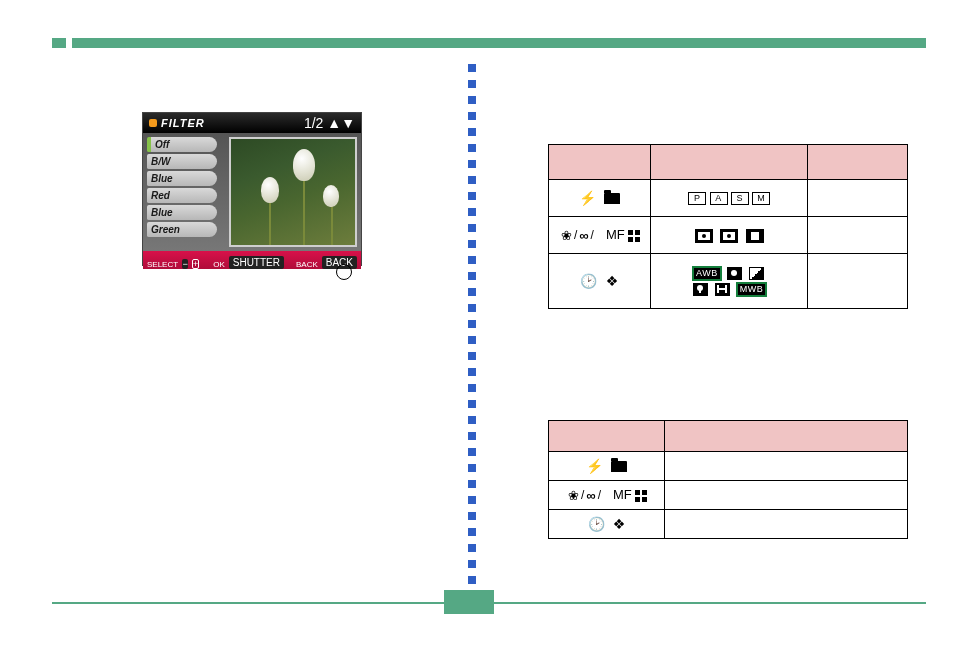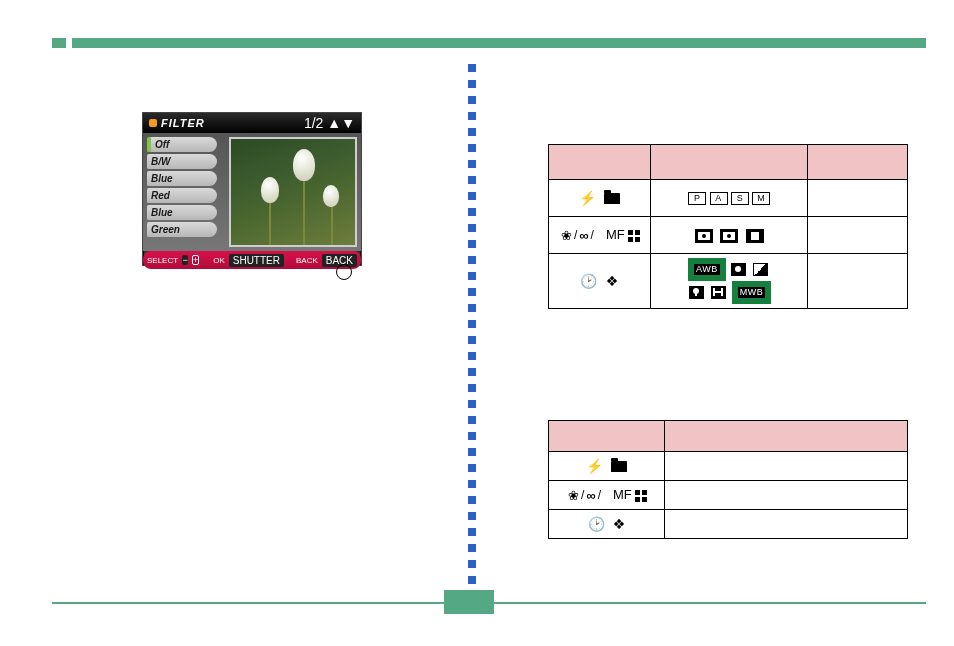--- a/index.html
+++ b/index.html
@@ -122,26 +122,25 @@
   }
   .stem {
     position:absolute;
     width:2px;
     background:#7a8a3a;
   }
   .lcd-footer {
     height: 18px;
     background: linear-gradient(#d8114a,#b00c3a);
     display:flex;
-    align-items:center;
+    align-items:flex-end;
     font-size:8px;
     color:#fff;
     padding: 0 4px;
     gap:4px;
-    border-radius:8px;
   }
   .lcd-footer .lbl { }
   .lcd-footer .btn {
     background:#222;
     color:#fff;
     font-size:10px;
     padding:1px 4px;
     border-radius:2px;
   }
   .lcd-footer .pm {
@@ -244,21 +243,21 @@
     min-width:12px;
     height:11px;
     text-align:center;
     padding:0 2px;
     letter-spacing:0.5px;
     vertical-align:middle;
   }
   .ic-boxed.inv {
     background:#000;
     color:#fff;
-    border:6px solid #15803d;
+    border:2px solid #15803d;
   }
   .meter {
     display:inline-block;
     width:16px;height:12px;
     border:1px solid #000;
     position:relative;
     vertical-align:middle;
     margin:0 2px;
     background:#000;
   }

